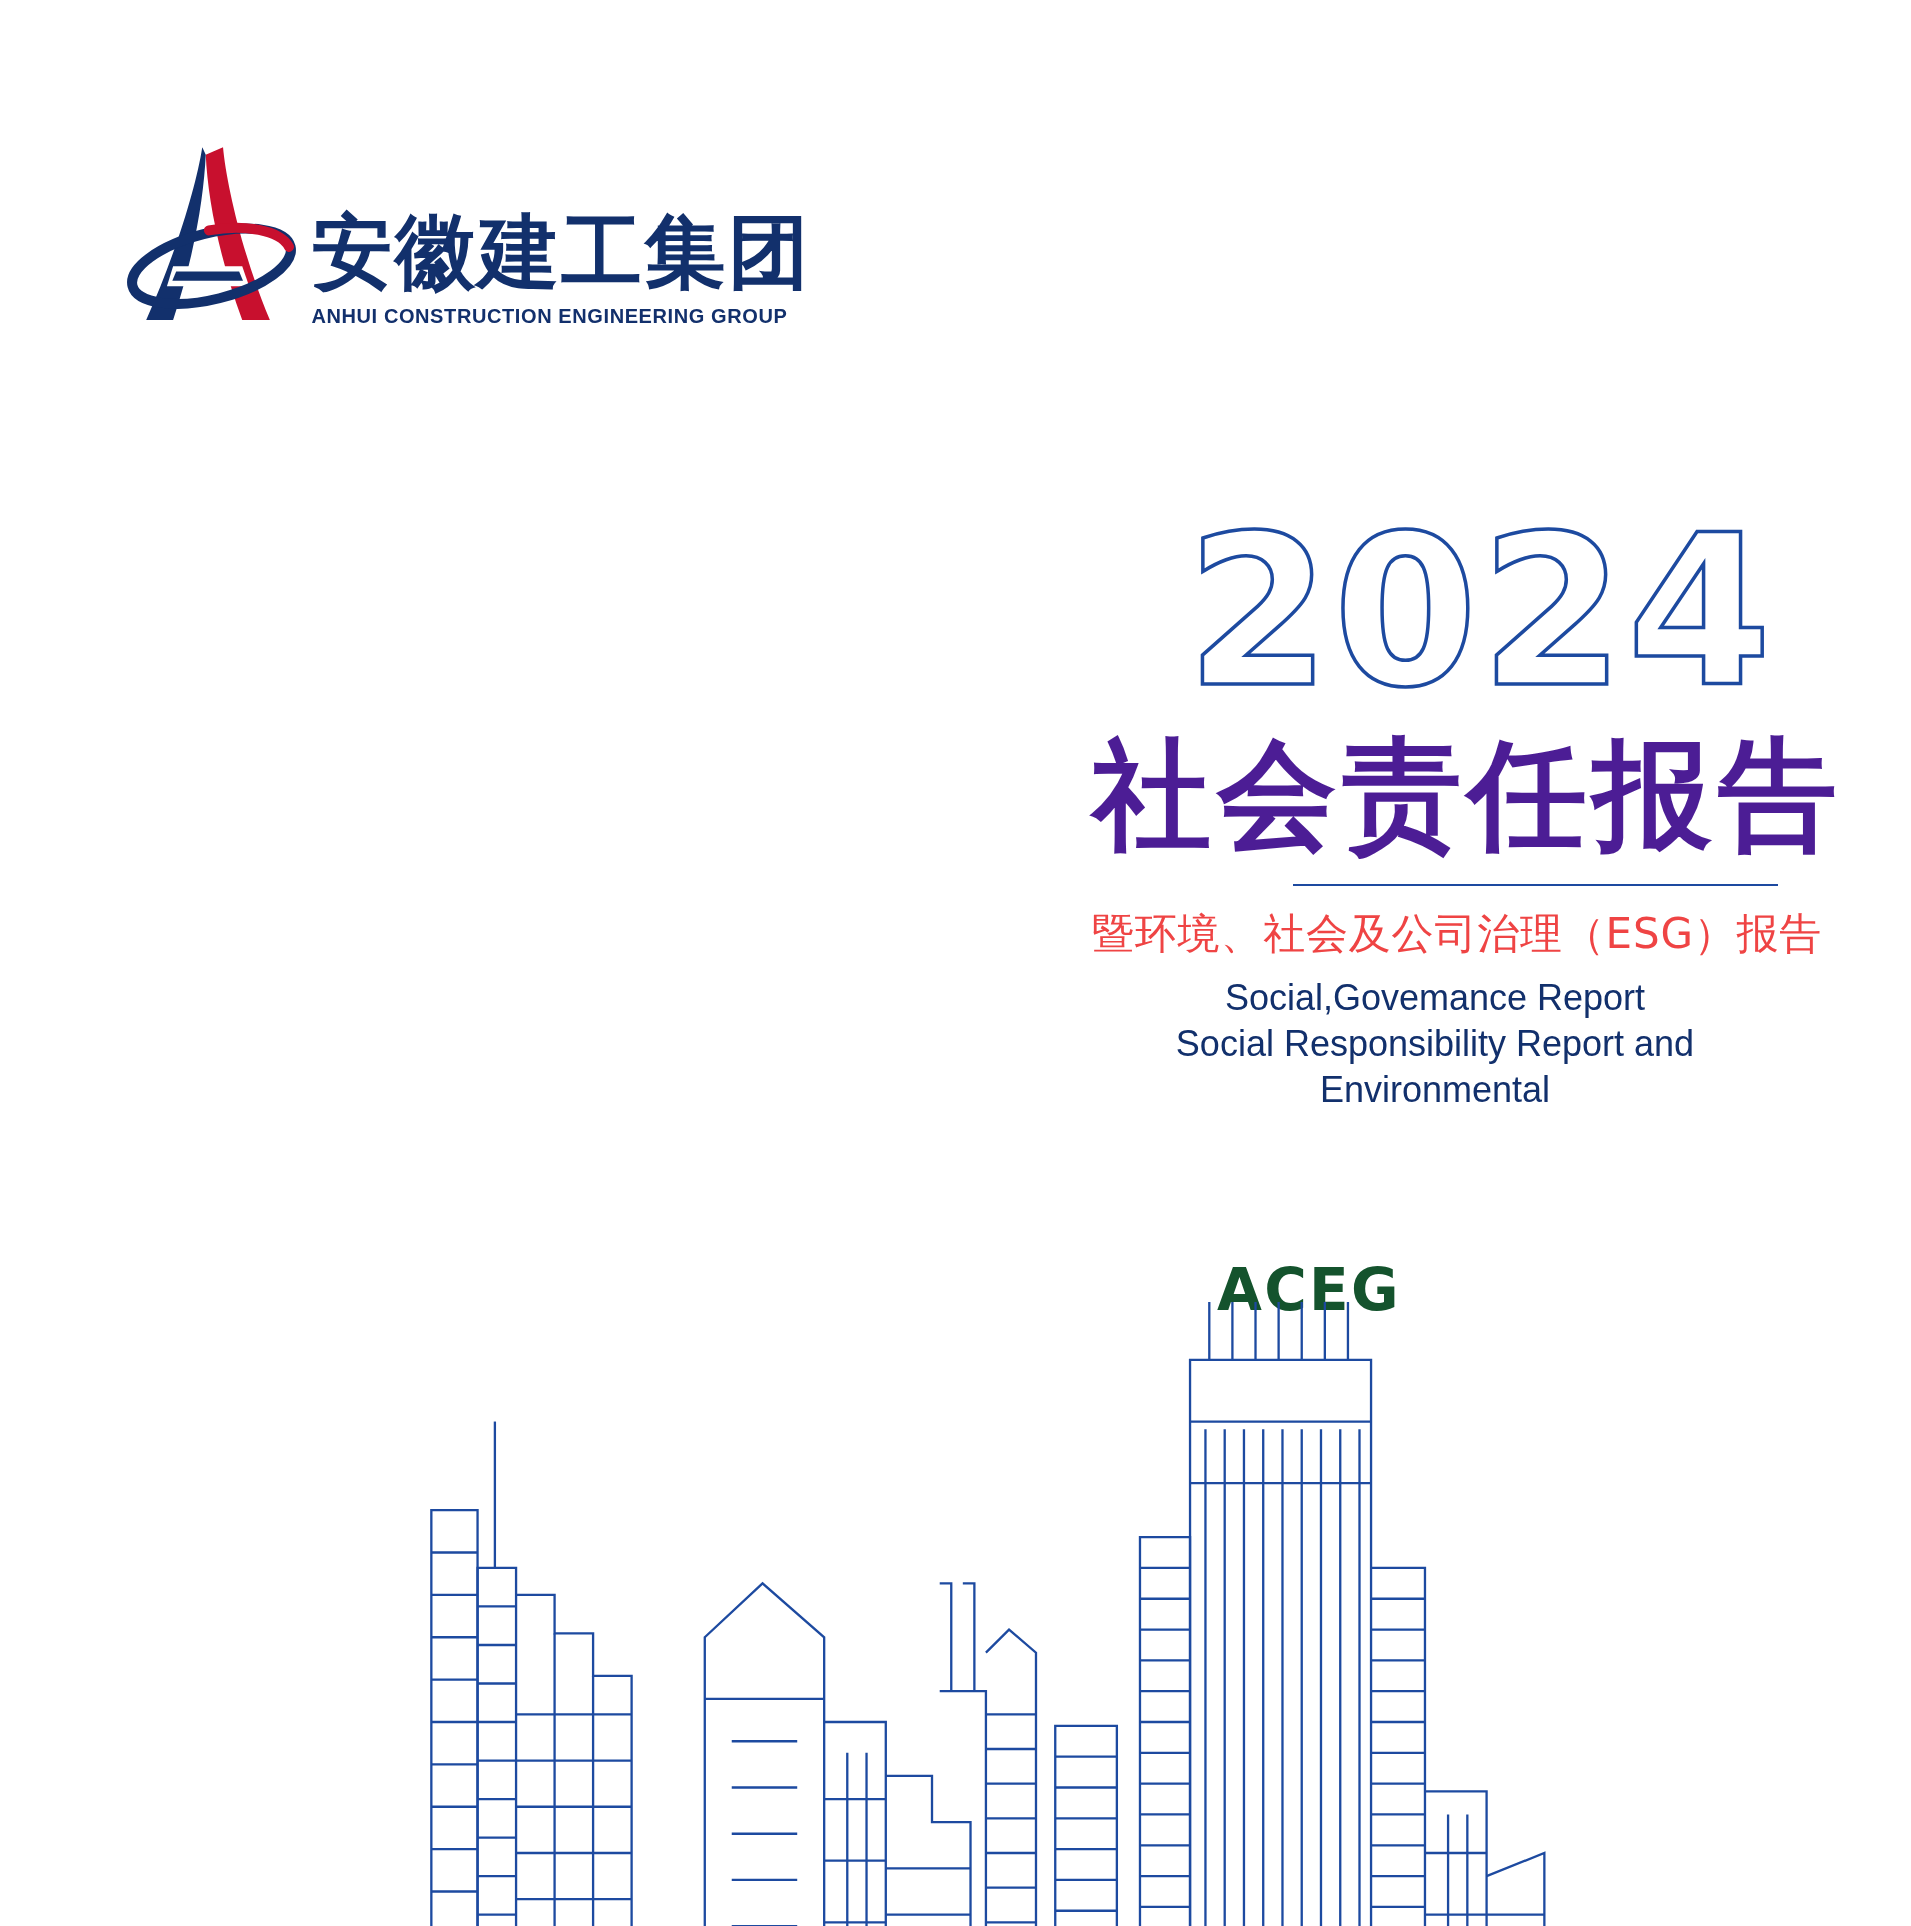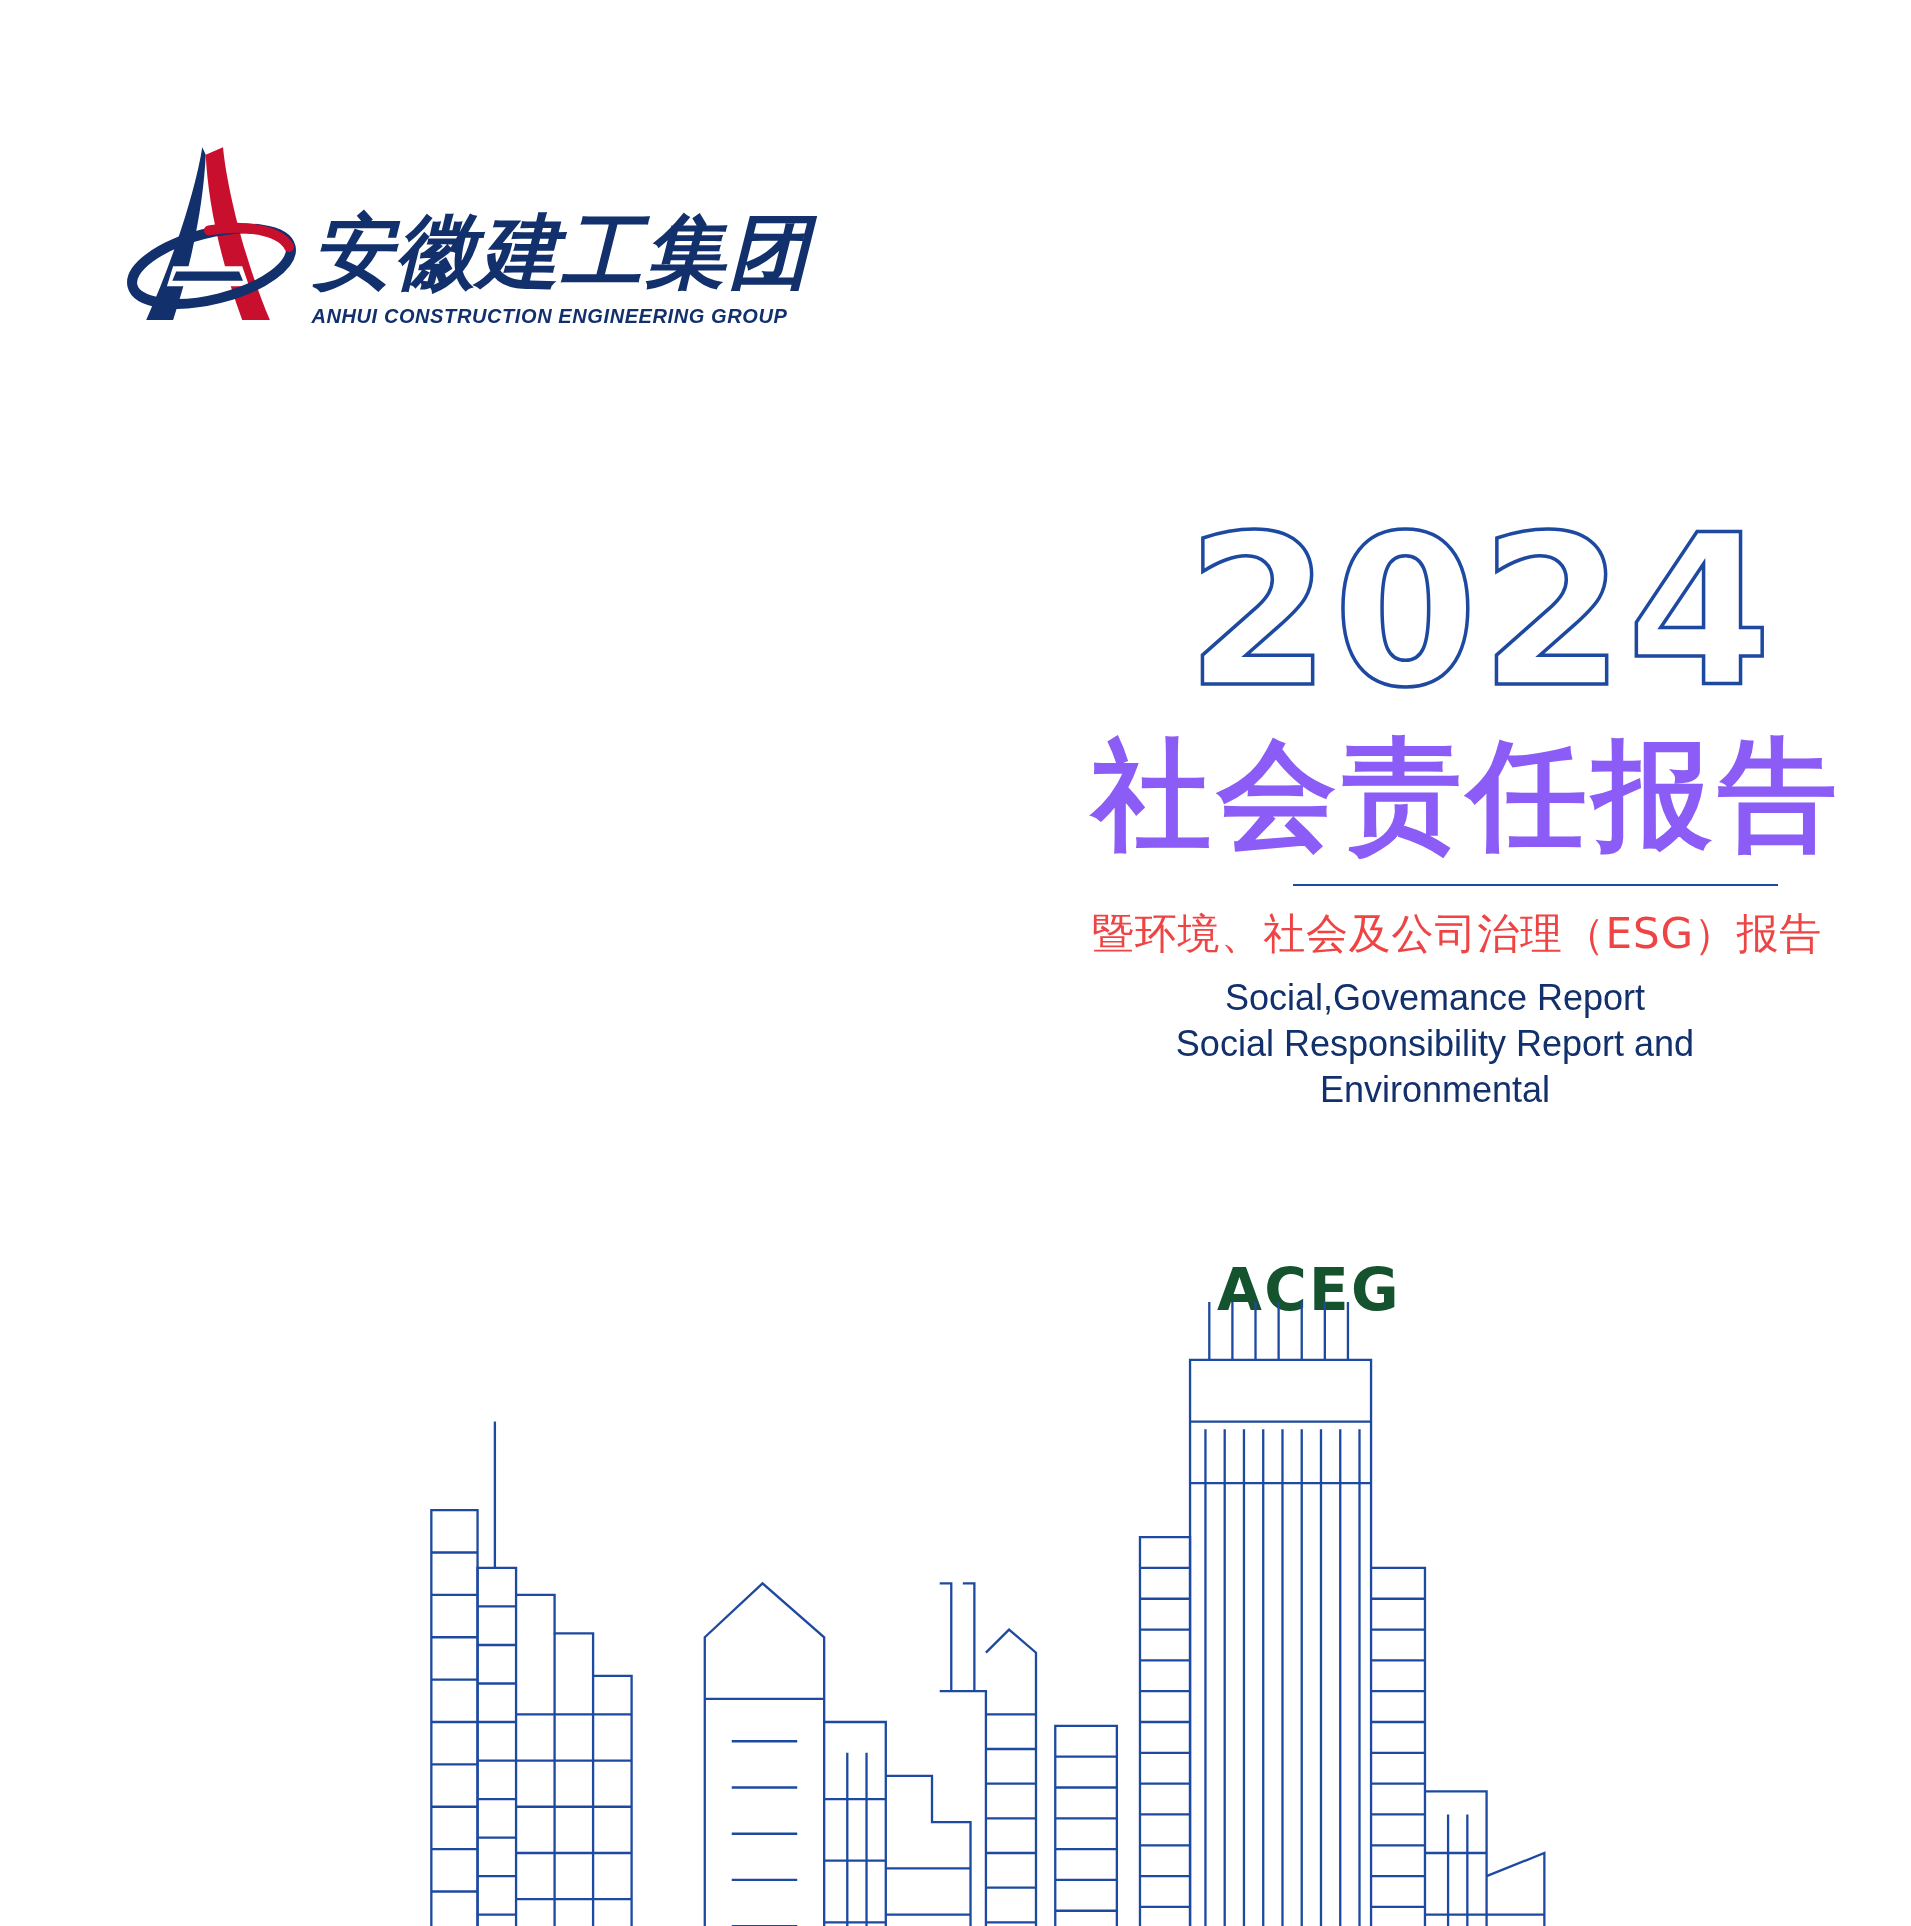--- a/index.html
+++ b/index.html
@@ -31,21 +31,20 @@
   }
   .logo-mark {
     width: 169px;
     height: 193px;
     position: relative;
     flex: none;
   }
   .logo-text {
     position: relative;
     padding-bottom: 3.9px;
-    font-style: italic;
   }
   .logo-cn {
     font-family: "DejaVu Sans", "Liberation Sans", sans-serif;
     font-size: 81px;
     font-weight: bold;
     letter-spacing: 2.3px;
     color: #12306c;
     line-height: 1.05;
     white-space: nowrap;
   }
@@ -77,21 +76,21 @@
     text-align: right;
     margin: 0;
     padding-right: 3.9px;
   }
   .report-title {
     font-family: "DejaVu Sans", "Liberation Sans", sans-serif;
     font-size: 119px;
     font-weight: bold;
     letter-spacing: 6.2px;
     line-height: 1.12;
-    color: #8b5cf6;
+    color: #4c1d95;
     text-align: center;
     margin: 13px 0 0 0;
     padding-right: 3.9px;
     white-space: nowrap;
   }
   .rule {
     width: 485px;
     height: 1.9px;
     background: #1d4aa0;
     margin: 21.6px 0 20px auto;

